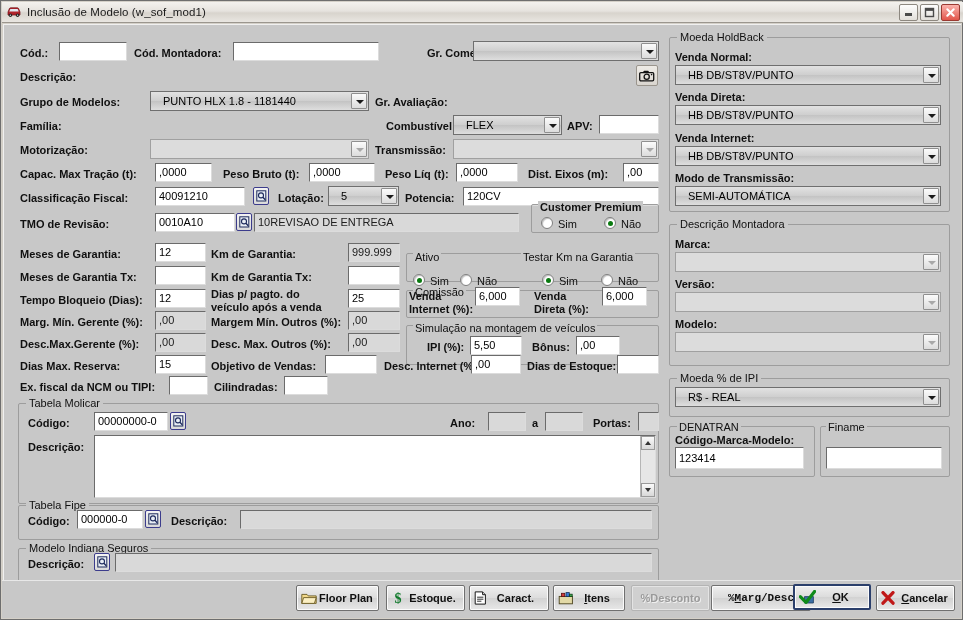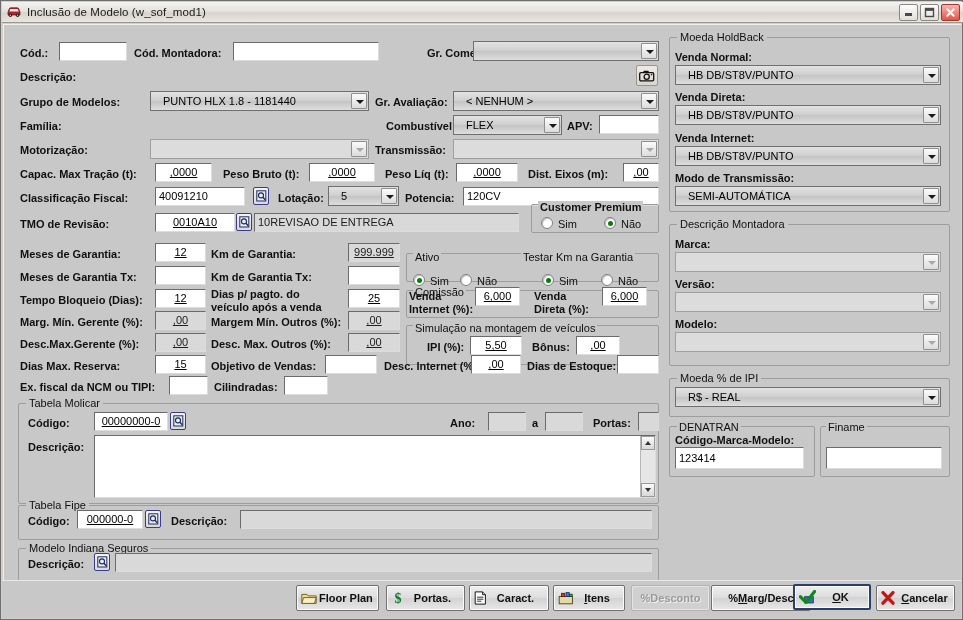--- a/index.html
+++ b/index.html
@@ -60,21 +60,21 @@
     position:absolute;box-sizing:border-box;
     background:#ffffff;
     border:1px solid #808080;
     border-top-color:#6b6b6b;border-left-color:#6b6b6b;
     border-right-color:#dcdcdc;border-bottom-color:#dcdcdc;
     font-family:"Liberation Sans",sans-serif;font-size:11px;color:#000;
     padding:0 3px;line-height:16px;height:19px;
     overflow:hidden;white-space:nowrap;
   }
   .fld.ro{background:#d9d9d9;color:#202020;}
-  .fld.num{text-align:center;text-decoration:underline;}
+  .fld.num{text-align:left;}
   .combo{
     position:absolute;box-sizing:border-box;height:20px;
     background:linear-gradient(to bottom,#e2e2e2 0%,#cfcfcf 48%,#c4c4c4 52%,#dedede 100%);
     border:1px solid #6f6f6f;
     font-family:"Liberation Sans",sans-serif;font-size:11px;color:#000;
     line-height:18px;padding-left:12px;
     overflow:hidden;white-space:nowrap;
   }
   .combo.dis{background:#dcdcdc;color:#888;border-color:#a0a0a0;}
   .combo .arrow{
@@ -238,24 +238,20 @@
         <circle cx="12.6" cy="4.6" r="0.8" fill="#111"></circle>
       </svg>
     </div>
 
     <div class="lbl" style="left:16px;top:71px;">Grupo de Modelos:</div>
     <div class="combo" style="left:146px;top:66px;width:219px;">
       <span>PUNTO HLX 1.8 - 1181440</span>
       <span class="arrow"></span>
     </div>
     <div class="lbl" style="left:371px;top:71px;">Gr. Avaliação:</div>
-    <div class="combo" style="left:449px;top:66px;width:206px;">
-      <span>&lt; NENHUM &gt;</span>
-      <span class="arrow"></span>
-    </div>
 
     <div class="lbl" style="left:16px;top:95px;">Família:</div>
     <div class="lbl" style="left:371px;top:95px;margin-left:11px;">Combustível:</div>
     <div class="combo" style="left:449px;top:90px;width:109px;">
       <span>FLEX</span>
       <span class="arrow"></span>
     </div>
     <div class="lbl" style="left:563px;top:95px;">APV:</div>
     <div class="fld" style="left:595px;top:90px;width:60px;"></div>
 
@@ -514,21 +510,21 @@
       </span>
       <span class="btxt">Floor Plan</span>
     </div>
 
     <div class="btn" style="left:384px;top:4px;width:79px;">
       <span class="bico">
         <svg width="14" height="14" viewBox="0 0 14 14">
           <text x="7" y="12" font-family="Liberation Serif, serif" font-size="14" font-weight="bold" fill="#117a2c" text-anchor="middle">$</text>
         </svg>
       </span>
-      <span class="btxt">Portas.</span>
+      <span class="btxt">Estoque.</span>
     </div>
 
     <div class="btn" style="left:467px;top:4px;width:80px;">
       <span class="bico">
         <svg width="13" height="14" viewBox="0 0 13 14">
           <path d="M1.2 0.9 L8.6 0.9 L11.4 3.7 L11.4 13.1 L1.2 13.1 Z" fill="#fff" stroke="#1a1a1a" stroke-width="1"></path>
           <path d="M8.6 0.9 L8.6 3.7 L11.4 3.7" fill="#d8d8d8" stroke="#1a1a1a" stroke-width="1"></path>
           <path d="M3.1 6.2 H9.4 M3.1 8.2 H9.4 M3.1 10.2 H7.4" stroke="#1a1a1a" stroke-width="0.9"></path>
         </svg>
       </span>
@@ -544,21 +540,21 @@
           <rect x="11.6" y="3.2" width="2.6" height="2.4" fill="#3aa84a" stroke="#12401a" stroke-width="0.8"></rect>
         </svg>
       </span>
       <span class="btxt"><u>I</u><span>tens</span></span>
     </div>
 
     <div class="btn disabled" style="left:629px;top:4px;width:79px;justify-content:center;">
       <span class="btxt" style="padding-right:0;">%Desconto</span>
     </div>
 
-    <div class="btn" style="left:709px;top:4px;width:100px;justify-content:flex-start;">
+    <div class="btn" style="left:709px;top:4px;width:100px;justify-content:flex-start;font-family:Liberation Mono, monospace;">
       <span class="btxt" style="padding-right:0;">%<u>M</u>arg/Desc</span>
     </div>
 
     <div class="btn default" style="left:791px;top:3px;width:78px;">
       <span class="bico">
         <svg width="17" height="14" viewBox="0 0 17 14">
           <path d="M5.5 13 L5.5 6.6 L14.4 6.6 L14.4 13 Z" fill="#3a6ea5" stroke="#1d3a5c" stroke-width="0.8"></path>
           <path d="M1.3 6.6 L7.0 12.4 L15.6 1.4" fill="none" stroke="#0f8a1a" stroke-width="3.2" stroke-linecap="round" stroke-linejoin="round"></path>
         </svg>
       </span>

